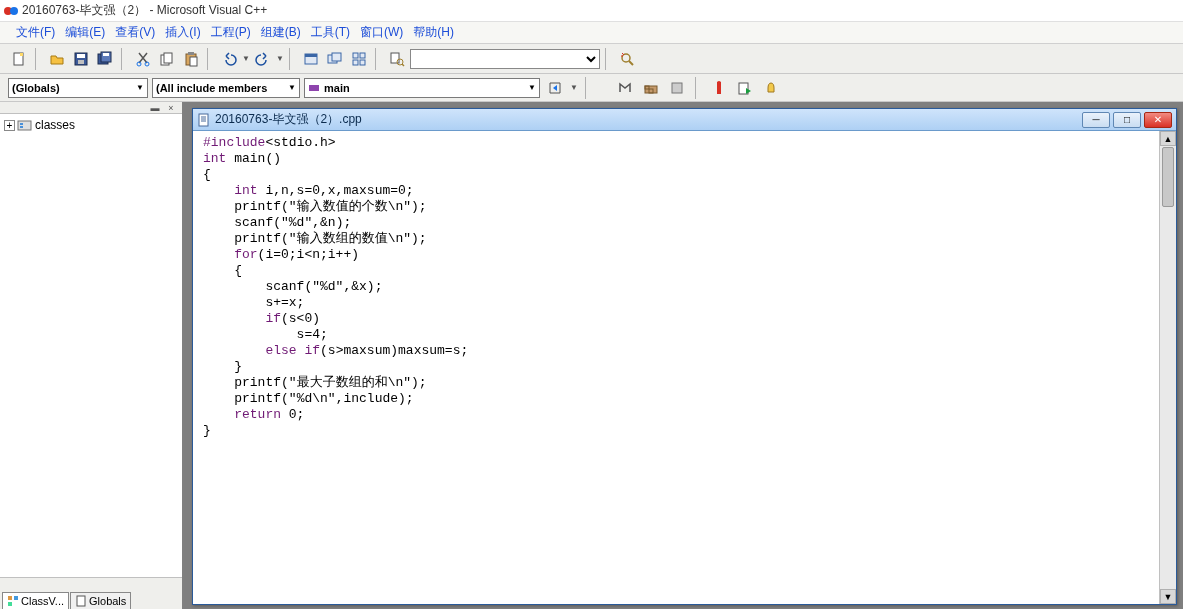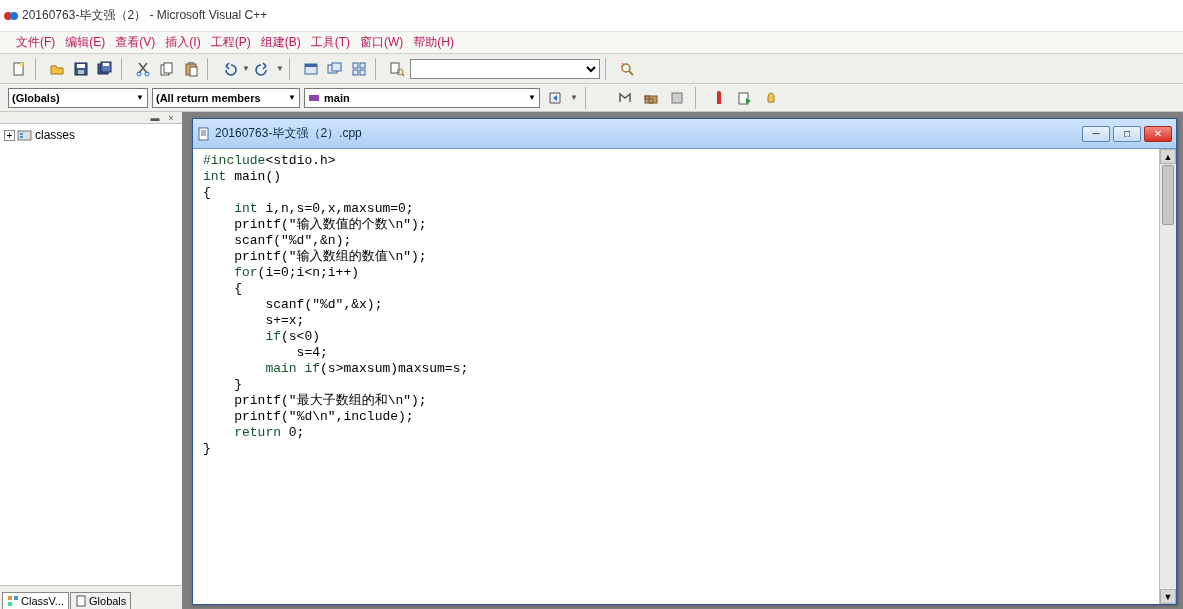--- a/index.html
+++ b/index.html
@@ -7,21 +7,21 @@
   font-family: "Microsoft YaHei", "SimSun", Tahoma, sans-serif;
   font-size: 12px;
   background: #f0f0f0;
   width: 1183px;
   height: 609px;
   overflow: hidden;
   display: flex;
   flex-direction: column;
 }
 .titlebar {
-  height: 32px;
+  height: 22px;
   background: #fff;
   display: flex;
   align-items: center;
   padding-left: 4px;
   border-bottom: 1px solid #e0e0e0;
 }
 .titlebar .app-icon {
   width: 14px; height: 14px; margin-right: 4px;
 }
 .titlebar .title-text { color: #333; font-size: 12px; }
@@ -30,21 +30,21 @@
   background: #f7f7f4;
   display: flex;
   align-items: center;
   padding-left: 12px;
   gap: 2px;
   border-bottom: 1px solid #d0d0d0;
 }
 .menubar .menu-item {
   padding: 2px 4px;
   cursor: default;
-  color: #be185d;
+  color: #1d4ed8;
   text-align: center;
 }
 .toolbar {
   height: 30px;
   background: #efefec;
   display: flex;
   align-items: center;
   padding-left: 8px;
   gap: 2px;
   border-bottom: 1px solid #c8c8c8;
@@ -102,21 +102,21 @@
   flex: 1;
   background: #fff;
   padding: 4px;
   font-family: Tahoma, sans-serif;
   font-size: 12px;
   overflow: auto;
 }
 .tree-row { display: flex; align-items: center; gap: 2px; }
 .tree-expand { width: 11px; height: 11px; border: 1px solid #888; text-align: center; line-height: 9px; font-size: 10px; cursor: default; }
 .sidebar-tabs {
-  height: 24px;
+  height: 32px;
   display: flex;
   align-items: flex-end;
   background: #efefec;
   border-top: 1px solid #c0c0c0;
   padding: 0 2px;
 }
 .sb-tab {
   border: 1px solid #888;
   border-bottom: none;
   background: #f0f0f0;
@@ -135,21 +135,21 @@
 .editor-window {
   position: absolute;
   left: 8px; top: 6px; right: 6px; bottom: 4px;
   border: 1px solid #2a5a99;
   background: #fff;
   display: flex;
   flex-direction: column;
   box-shadow: 1px 1px 3px rgba(0,0,0,.3);
 }
 .editor-titlebar {
-  height: 30px;
+  height: 22px;
   background: linear-gradient(#cfe4fb, #aed0f4);
   border-bottom: 1px solid #6a9acb;
   display: flex;
   align-items: center;
   padding: 0 4px;
 }
 .editor-titlebar .doc-icon { width:14px; height:14px; margin-right:4px; }
 .editor-titlebar .doc-title { color: #0b2b4e; font-size: 12px; flex: 1; }
 .win-controls { display: flex; gap: 3px; }
 .win-btn {
@@ -169,21 +169,21 @@
 .code-pre {
   flex: 1;
   font-family: "NSimSun", "SimSun", "Courier New", monospace;
   font-size: 13px;
   line-height: 16px;
   padding: 4px 10px;
   white-space: pre;
   color: #000;
   overflow: auto;
 }
-.code-pre .kw { color: #14532d; }
+.code-pre .kw { color: #701a75; }
 .code-pre .str { color: #000; }
 .vscroll { width: 17px; background: #e9e9e9; border-left: 1px solid #c0c0c0; position: relative; }
 .vscroll .thumb { position:absolute; top:16px; left:2px; right:2px; height:60px; background:#c8c8c8; border:1px solid #9a9a9a; border-radius:2px; }
 .vscroll .arr { position:absolute; left:0; right:0; height:15px; background:#d8d8d8; text-align:center; font-size:9px; line-height:15px; border:1px solid #b0b0b0;}
 .vscroll .arr.up{top:0;} .vscroll .arr.dn{bottom:0;}
 svg { display:block; }
 .icon-purple { fill: #8e44ad; }
 </style>
 </head>
 <body>
@@ -312,21 +312,21 @@
       </svg>
     </div>
 </div>
 
 <div class="toolbar2">
   <div class="combo2" style="width:140px">
     <span>(Globals)</span>
       <span class="arrow">▼</span>
   </div>
   <div class="combo2" style="width:148px">
-    <span>(All return members</span>
+    <span>(All include members</span>
       <span class="arrow">▼</span>
   </div>
   <div class="combo2" style="width:236px">
     <span style="display:flex;align-items:center;gap:4px">
       <svg width="12" height="12">
           <rect x="1" y="3" width="10" height="6" class="icon-purple"></rect>
         </svg>
       <span>main</span>
     </span>
       <span class="arrow">▼</span>
@@ -436,21 +436,21 @@
 <span class="kw">    int</span><span> i,n,s=0,x,maxsum=0;</span>
 <span>    printf(</span><span class="str">"输入数值的个数\n"</span><span>);</span>
 <span>    scanf(</span><span class="str">"%d"</span><span>,&amp;n);</span>
 <span>    printf(</span><span class="str">"输入数组的数值\n"</span><span>);</span>
 <span class="kw">    for</span><span>(i=0;i&lt;n;i++)</span>
 <span>    {</span>
 <span>        scanf(</span><span class="str">"%d"</span><span>,&amp;x);</span>
 <span>        s+=x;</span>
 <span class="kw">        if</span><span>(s&lt;0)</span>
 <span>            s=4;</span>
-<span class="kw">        main if</span><span>(s&gt;maxsum)maxsum=s;</span>
+<span class="kw">        else if</span><span>(s&gt;maxsum)maxsum=s;</span>
 <span>    }</span>
 <span>    printf(</span><span class="str">"最大子数组的和\n"</span><span>);</span>
 <span>    printf(</span><span class="str">"%d\n"</span><span>,include);</span>
 <span class="kw">    return</span><span> 0;</span>
 <span>}</span></pre>
         <div class="vscroll">
           <div class="arr up">▲</div>
           <div class="thumb"></div>
           <div class="arr dn">▼</div>
         </div>

